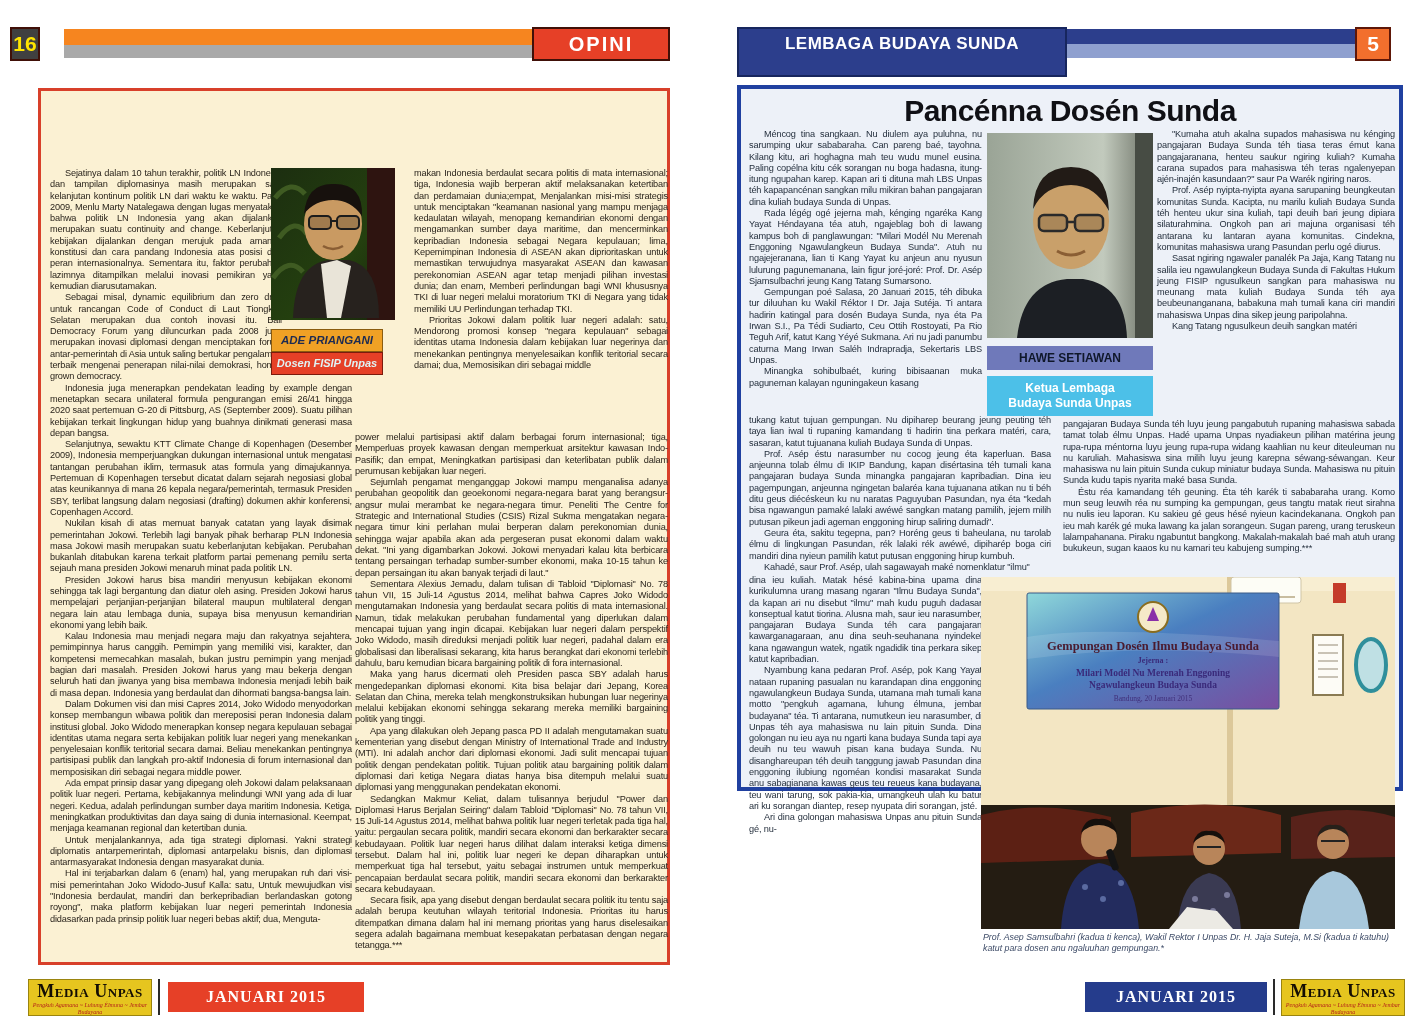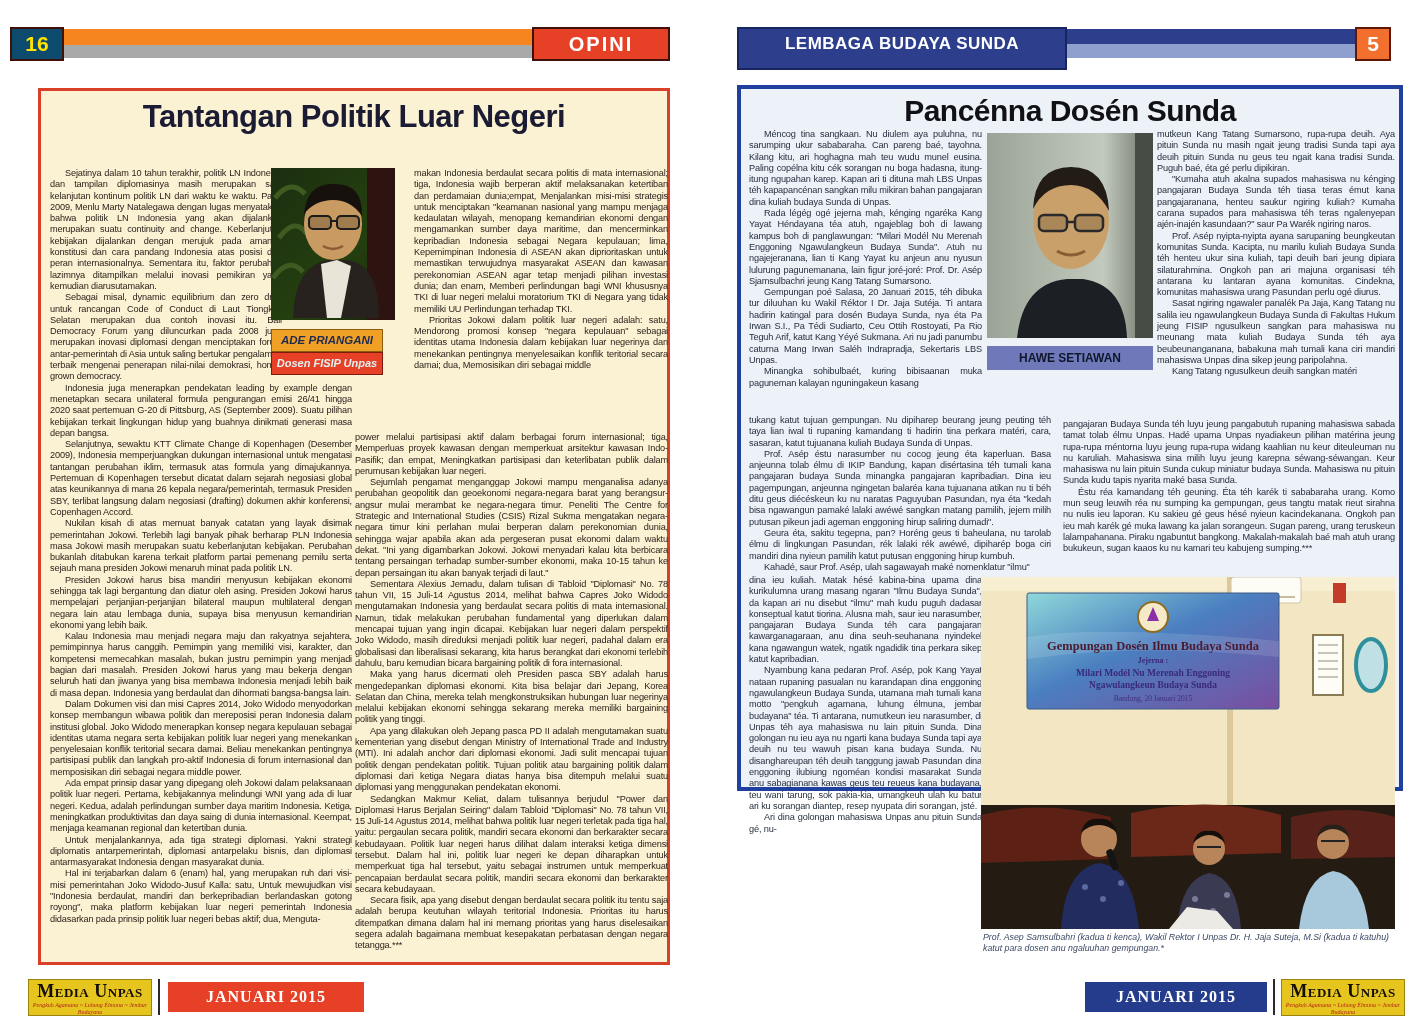--- a/index.html
+++ b/index.html
@@ -1,27 +1,27 @@
 <!DOCTYPE html>
 <html><head>
 <meta charset="utf-8">
 <style>
   * { margin:0; padding:0; box-sizing:border-box; }
   body { background:#ffffff; font-family:"Liberation Sans", sans-serif; }
   .spread { position:relative; width:1417px; height:1020px; background:#ffffff; overflow:hidden; }
   .abs { position:absolute; }
 
   
-  .lp-pagenum { left:10px; top:27px; width:54px; height:34px; background:#0c4a6e; border:2px solid #401008;
+  .lp-pagenum { left:10px; top:27px; width:30px; height:34px; background:#404040; border:2px solid #401008;
     color:#ffe400; font-weight:bold; font-size:21px; line-height:30px; text-align:center; }
   .lp-bar { left:64px; top:29px; width:606px; height:29px;
     background:linear-gradient(#f6851f 0 55%, #a9a9a9 55% 100%); }
   .lp-opini { left:532px; top:27px; width:138px; height:34px; background:#e64027; border:2px solid #401008;
     color:#ffffff; font-weight:bold; font-size:20px; line-height:30px; text-align:center; letter-spacing:2px; }
-  .rp-section { left:737px; top:27px; width:330px; height:43px; background:#2c3e8c; border:2px solid #17265e;
+  .rp-section { left:737px; top:27px; width:330px; height:50px; background:#2c3e8c; border:2px solid #17265e;
     color:#ffffff; font-weight:bold; font-size:17px; line-height:30px; text-align:center; letter-spacing:0.5px; }
   .rp-bar { left:1067px; top:29px; width:324px; height:29px;
     background:linear-gradient(#2c3e8c 0 52%, #8fa0cf 52% 100%); }
   .rp-num { left:1355px; top:27px; width:36px; height:34px; background:#f26f2d; border:2px solid #5e1708;
     color:#ffffff; font-weight:bold; font-size:21px; line-height:30px; text-align:center; }
 
   
   .lp-article { left:38px; top:88px; width:632px; height:877px; background:#fbf1d3; border:3px solid #d8402a; }
   .rp-article { left:737px; top:85px; width:666px; height:706px; background:#edf1f8; border:4px solid #2040a0; }
 
@@ -82,21 +82,20 @@
 <body>
 
 <div class="spread">
 
   <div class="abs lp-pagenum">16</div>
   <div class="abs lp-bar"></div>
   <div class="abs lp-opini">OPINI</div>
 
   <div class="abs lp-article">
     <div class="lp-title">
-      <div>Tantangan Politik Luar Negeri</div>
     </div>
 
     <div class="abs lp-colA bodytext">
       <div class="narrow">
           <p class="para">Sejatinya dalam 10 tahun terakhir, politik LN Indonesia dan tampilan diplomasinya masih merupakan satu kelanjutan kontinum politik LN dari waktu ke waktu. Pada 2009, Menlu Marty Natalegawa dengan lugas menyatakan bahwa politik LN Indonesia yang akan dijalankan merupakan suatu continuity and change. Keberlanjutan kebijakan dijalankan dengan merujuk pada amanah konstitusi dan cara pandang Indonesia atas posisi dan peran internasionalnya. Sementara itu, faktor perubahan lazimnya ditampilkan melalui inovasi pemikiran yang kemudian diarusutamakan.</p>
           <p class="para">Sebagai misal, dynamic equilibrium dan zero draft untuk rancangan Code of Conduct di Laut Tiongkok Selatan merupakan dua contoh inovasi itu. Bali Democracy Forum yang diluncurkan pada 2008 juga merupakan inovasi diplomasi dengan menciptakan forum antar-pemerintah di Asia untuk saling bertukar pengalaman terbaik mengenai penerapan nilai-nilai demokrasi, home-grown democracy.</p>
         </div>
       <div>
           <p class="para">Indonesia juga menerapkan pendekatan leading by example dengan menetapkan secara unilateral formula pengurangan emisi 26/41 hingga 2020 saat pertemuan G-20 di Pittsburg, AS (September 2009). Suatu pilihan kebijakan terkait lingkungan hidup yang buahnya dinikmati generasi masa depan bangsa.</p>
           <p class="para">Selanjutnya, sewaktu KTT Climate Change di Kopenhagen (Desember 2009), Indonesia memperjuangkan dukungan internasional untuk mengatasi tantangan perubahan iklim, termasuk atas formula yang dimajukannya. Pertemuan di Kopenhagen tersebut dicatat dalam sejarah negosiasi global atas keunikannya di mana 26 kepala negara/pemerintah, termasuk Presiden SBY, terlibat langsung dalam negosiasi (drafting) dokumen akhir konferensi, Copenhagen Accord.</p>
@@ -199,24 +198,27 @@
         <rect x="148" width="18" height="205" fill="#474c44"></rect>
         <path d="M30 205 Q36 150 80 146 L96 146 Q138 152 140 205 Z" fill="#1c1f24"></path>
         <ellipse cx="84" cy="88" rx="38" ry="48" fill="#c9a06a"></ellipse>
         <path d="M46 76 Q48 34 84 34 Q120 34 122 78 Q108 52 84 52 Q58 52 46 76 Z" fill="#221b16"></path>
         <rect x="52" y="82" width="28" height="16" rx="5" fill="rgba(60,45,30,0.22)" stroke="#2a2a2a" stroke-width="2.5"></rect>
         <rect x="88" y="82" width="28" height="16" rx="5" fill="rgba(60,45,30,0.22)" stroke="#2a2a2a" stroke-width="2.5"></rect>
         <line x1="80" y1="89" x2="88" y2="89" stroke="#2a2a2a" stroke-width="2.5"></line>
         <path d="M70 118 Q84 126 98 118" stroke="#8a5e34" stroke-width="3" fill="none"></path>
       </svg>
       <div class="hawe-bar">HAWE SETIAWAN</div>
+      <div class="ketua-bar">
+          <div class="line">Ketua Lembaga</div>
+          <div class="line">Budaya Sunda Unpas</div>
+        </div>
     </div>
 
     <div class="abs rp-col3 bodytext">
-        <p class="para no-indent">mutkeun Kang Tatang Sumarsono, rupa-rupa deuih. Aya pituin Sunda nu masih ngait jeung tradisi Sunda tapi aya deuih pituin Sunda nu geus teu ngait kana tradisi Sunda. Puguh baé, éta gé perlu dipikiran.</p>
         <p class="para">"Kumaha atuh akalna supados mahasiswa nu kénging pangajaran Budaya Sunda téh tiasa teras émut kana pangajaranana, henteu saukur ngiring kuliah? Kumaha carana supados para mahasiswa téh teras ngalenyepan ajén-inajén kasundaan?" saur Pa Warék ngiring naros.</p>
         <p class="para">Prof. Asép nyipta-nyipta ayana sarupaning beungkeutan komunitas Sunda. Kacipta, nu marilu kuliah Budaya Sunda téh henteu ukur sina kuliah, tapi deuih bari jeung dipiara silaturahmina. Ongkoh pan ari majuna organisasi téh antarana ku lantaran ayana komunitas. Cindekna, komunitas mahasiswa urang Pasundan perlu ogé diurus.</p>
         <p class="para">Sasat ngiring ngawaler panalék Pa Jaja, Kang Tatang nu salila ieu ngawulangkeun Budaya Sunda di Fakultas Hukum jeung FISIP ngusulkeun sangkan para mahasiswa nu meunang mata kuliah Budaya Sunda téh aya beubeunanganana, babakuna mah tumali kana ciri mandiri mahasiswa Unpas dina sikep jeung paripolahna.</p>
         <p class="para">Kang Tatang ngusulkeun deuih sangkan matéri</p>
       </div>
     <div class="abs rp-wideright bodytext">
         <p class="para no-indent">pangajaran Budaya Sunda téh luyu jeung pangabutuh rupaning mahasiswa sabada tamat tolab élmu Unpas. Hadé upama Unpas nyadiakeun pilihan matérina jeung rupa-rupa méntorna luyu jeung rupa-rupa widang kaahlian nu keur diteuleuman nu nu karuliah. Mahasiswa sina milih luyu jeung karepna séwang-séwangan. Keur mahasiswa nu lain pituin Sunda cukup miniatur budaya Sunda. Mahasiswa nu pituin Sunda kudu tapis nyarita maké basa Sunda.</p>
         <p class="para">Éstu réa kamandang téh geuning. Éta téh karék ti sababaraha urang. Komo mun seug leuwih réa nu sumping ka gempungan, geus tangtu matak rieut sirahna nu nulis ieu laporan. Ku sakieu gé geus hésé nyieun kacindekanana. Ongkoh pan ieu mah karék gé muka lawang ka jalan sorangeun. Sugan pareng, urang teruskeun lalampahanana. Piraku ngabuntut bangkong. Makalah-makalah baé mah atuh urang bukukeun, sugan kaaos ku nu kamari teu kabujeng sumping.***</p>
       </div>
 

